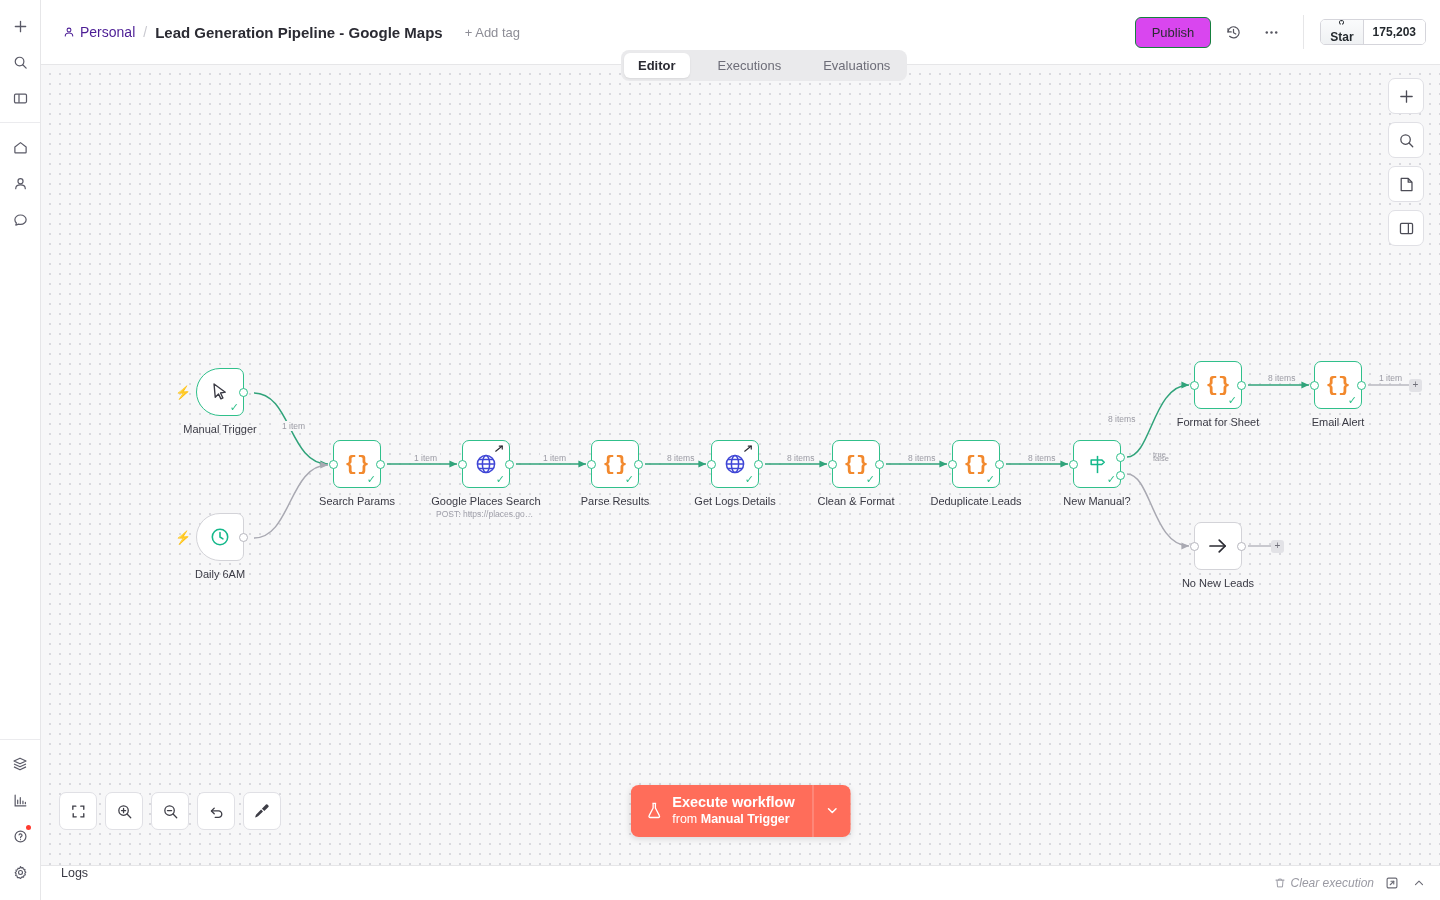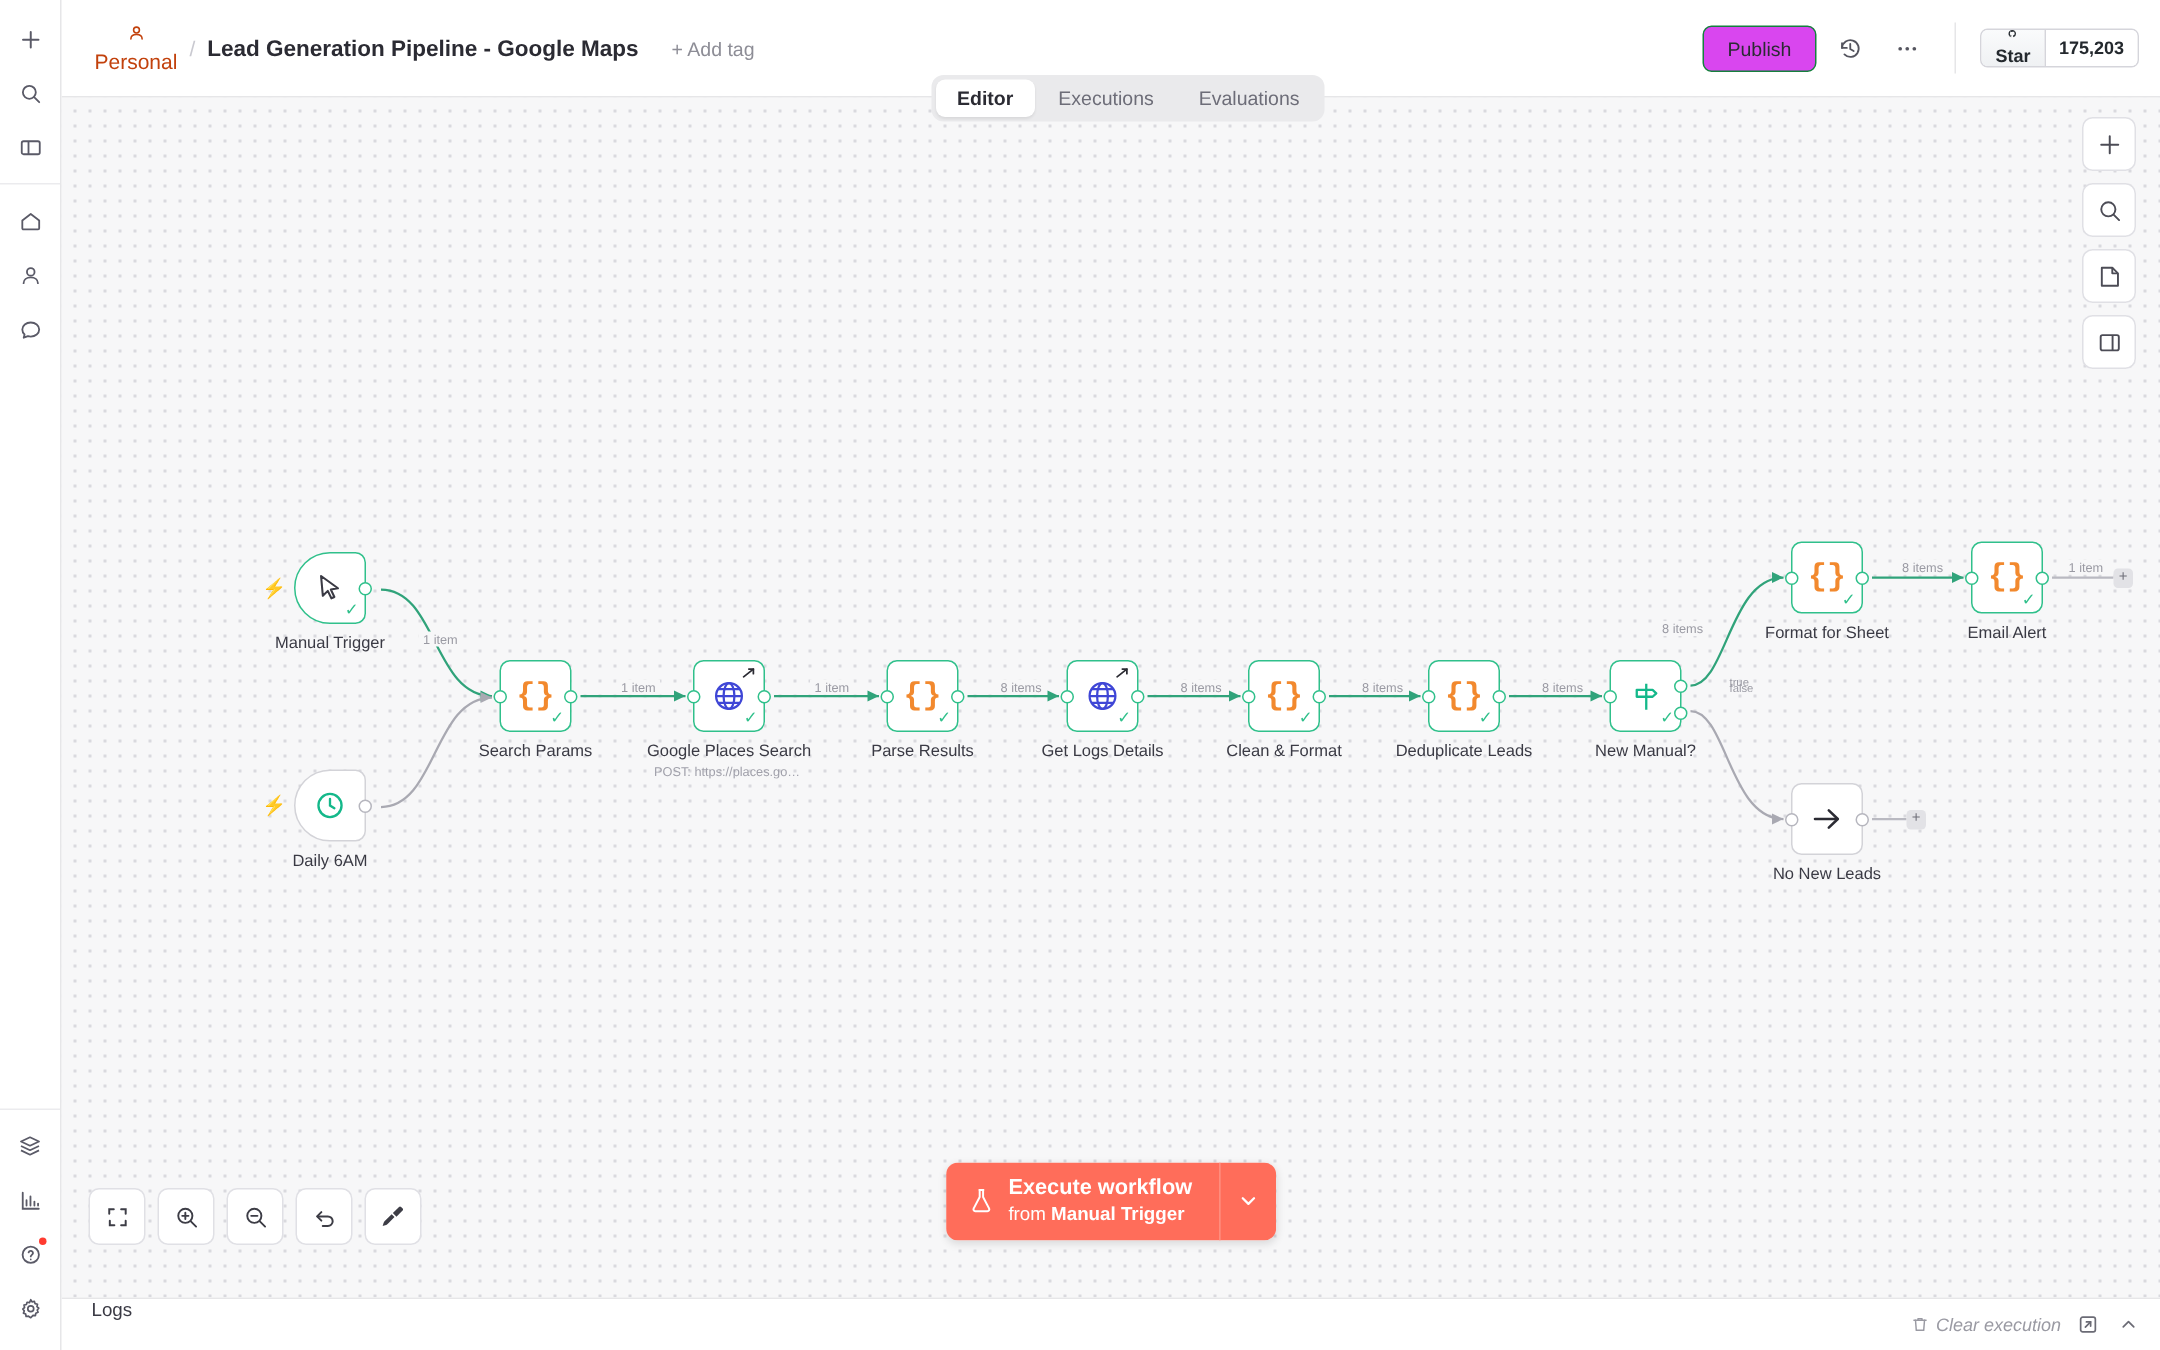--- a/index.html
+++ b/index.html
@@ -33,21 +33,21 @@
 
   
   #header {
     position: absolute; left: 41px; top: 0; right: 0; height: 65px;
     background: #fff; border-bottom: 1px solid #e6e6e8;
     display: flex; align-items: center; padding: 0 14px 0 22px; z-index: 30;
   }
   .crumb-wrap { display: flex; align-items: center; gap: 8px; min-width: 0; }
   .crumb-personal {
     display: flex; align-items: center; gap: 5px;
-    font-size: 14px; color: #c2410c; cursor: pointer; white-space: nowrap; flex-direction: column;
+    font-size: 14px; color: #4c1d95; cursor: pointer; white-space: nowrap;
   }
   .crumb-slash { color: #c9c9d0; font-size: 14px; }
   .wf-title {
     font-size: 15px; font-weight: 600; color: #2b2b33;
     white-space: nowrap; cursor: text;
   }
   .add-tag {
     font-size: 13px; color: #8d8d96; margin-left: 22px;
     white-space: nowrap; cursor: pointer;
   }
@@ -73,21 +73,21 @@
     background: linear-gradient(#fafbfc, #eff1f3); color: #24292e; cursor: pointer; flex-direction: column;
   }
   .gh-star-count {
     display: flex; align-items: center; padding: 0 9px;
     background: #fff; color: #24292e; border-left: 1px solid #d5d5db; cursor: pointer;
   }
 
   
   #tabs {
     position: absolute; left: 621px; top: 50px; z-index: 35;
-    display: flex; gap: 2px; background: #eaeaec;
+    display: flex; gap: 14px; background: #eaeaec;
     border-radius: 8px; padding: 3px;
   }
   .tab {
     padding: 5px 14px; border-radius: 6px; font-size: 13px;
     color: #6d6d78; cursor: pointer; white-space: nowrap;
   }
   .tab.active { background: #fff; color: #2b2b33; font-weight: 600; box-shadow: 0 1px 2px rgba(0,0,0,.08); }
 
   
   #canvas {
@@ -162,21 +162,21 @@
     position: absolute; left: 18px; bottom: 35px; display: flex; gap: 8px; z-index: 20;
   }
   .zc-btn {
     width: 38px; height: 38px; background: #fff; border: 1px solid #e0e0e5;
     border-radius: 7px; display: flex; align-items: center; justify-content: center;
     color: #3d3d46; cursor: pointer;
   }
 
   
   #execute-wrap {
-    position: absolute; left: 50%; transform: translateX(-50%); bottom: 38px;
+    position: absolute; left: 50%; transform: translateX(-50%); bottom: 28px;
     display: flex; z-index: 20; border-radius: 8px; overflow: hidden;
     box-shadow: 0 2px 6px rgba(0,0,0,.12);
     margin-top: 37px;
   }
   .exec-main {
     display: flex; align-items: center; gap: 10px; background: #ff6d5a;
     color: #fff; border: none; padding: 9px 18px 9px 15px; cursor: pointer;
     font-family: inherit; text-align: left;
   }
   .exec-l1 { font-size: 14.5px; font-weight: 700; line-height: 1.2; }

